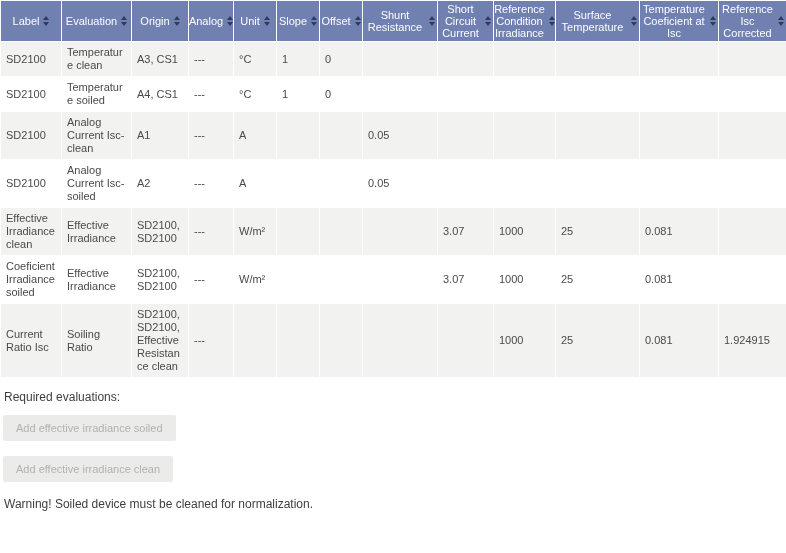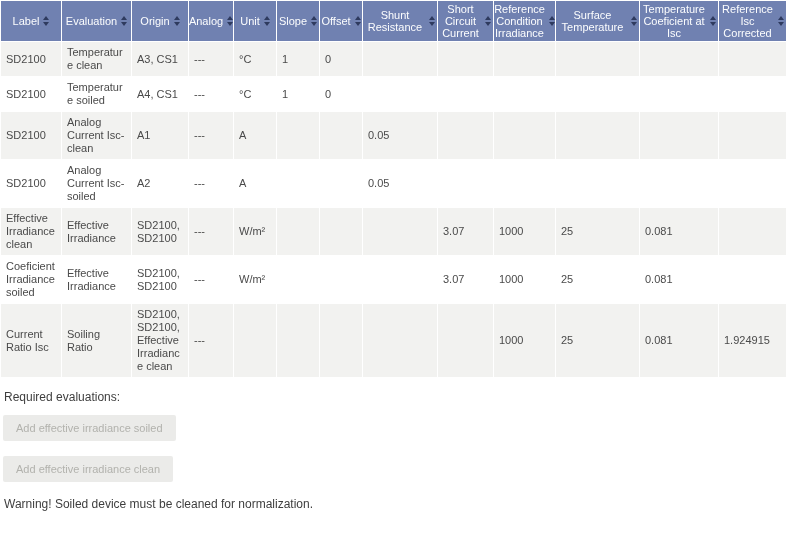--- a/index.html
+++ b/index.html
@@ -299,21 +299,21 @@
           <td class="col-shunt_resistance"></td>
           <td class="col-short_circuit_current">3.07</td>
           <td class="col-reference_condition_irradiance">1000</td>
           <td class="col-surface_temperature">25</td>
           <td class="col-temperature_coeficient_at_isc">0.081</td>
           <td class="col-reference_isc_corrected"></td>
         </tr>
         <tr>
           <td class="col-label">Current Ratio Isc</td>
           <td class="col-evaluation">Soiling Ratio</td>
-          <td class="col-origin">SD2100, SD2100, Effective Irradiance clean</td>
+          <td class="col-origin">SD2100, SD2100, Effective Resistance clean</td>
           <td class="col-value">---</td>
           <td class="col-unit"></td>
           <td class="col-slope"></td>
           <td class="col-offset"></td>
           <td class="col-shunt_resistance"></td>
           <td class="col-short_circuit_current"></td>
           <td class="col-reference_condition_irradiance">1000</td>
           <td class="col-surface_temperature">25</td>
           <td class="col-temperature_coeficient_at_isc">0.081</td>
           <td class="col-reference_isc_corrected">1.924915</td>

